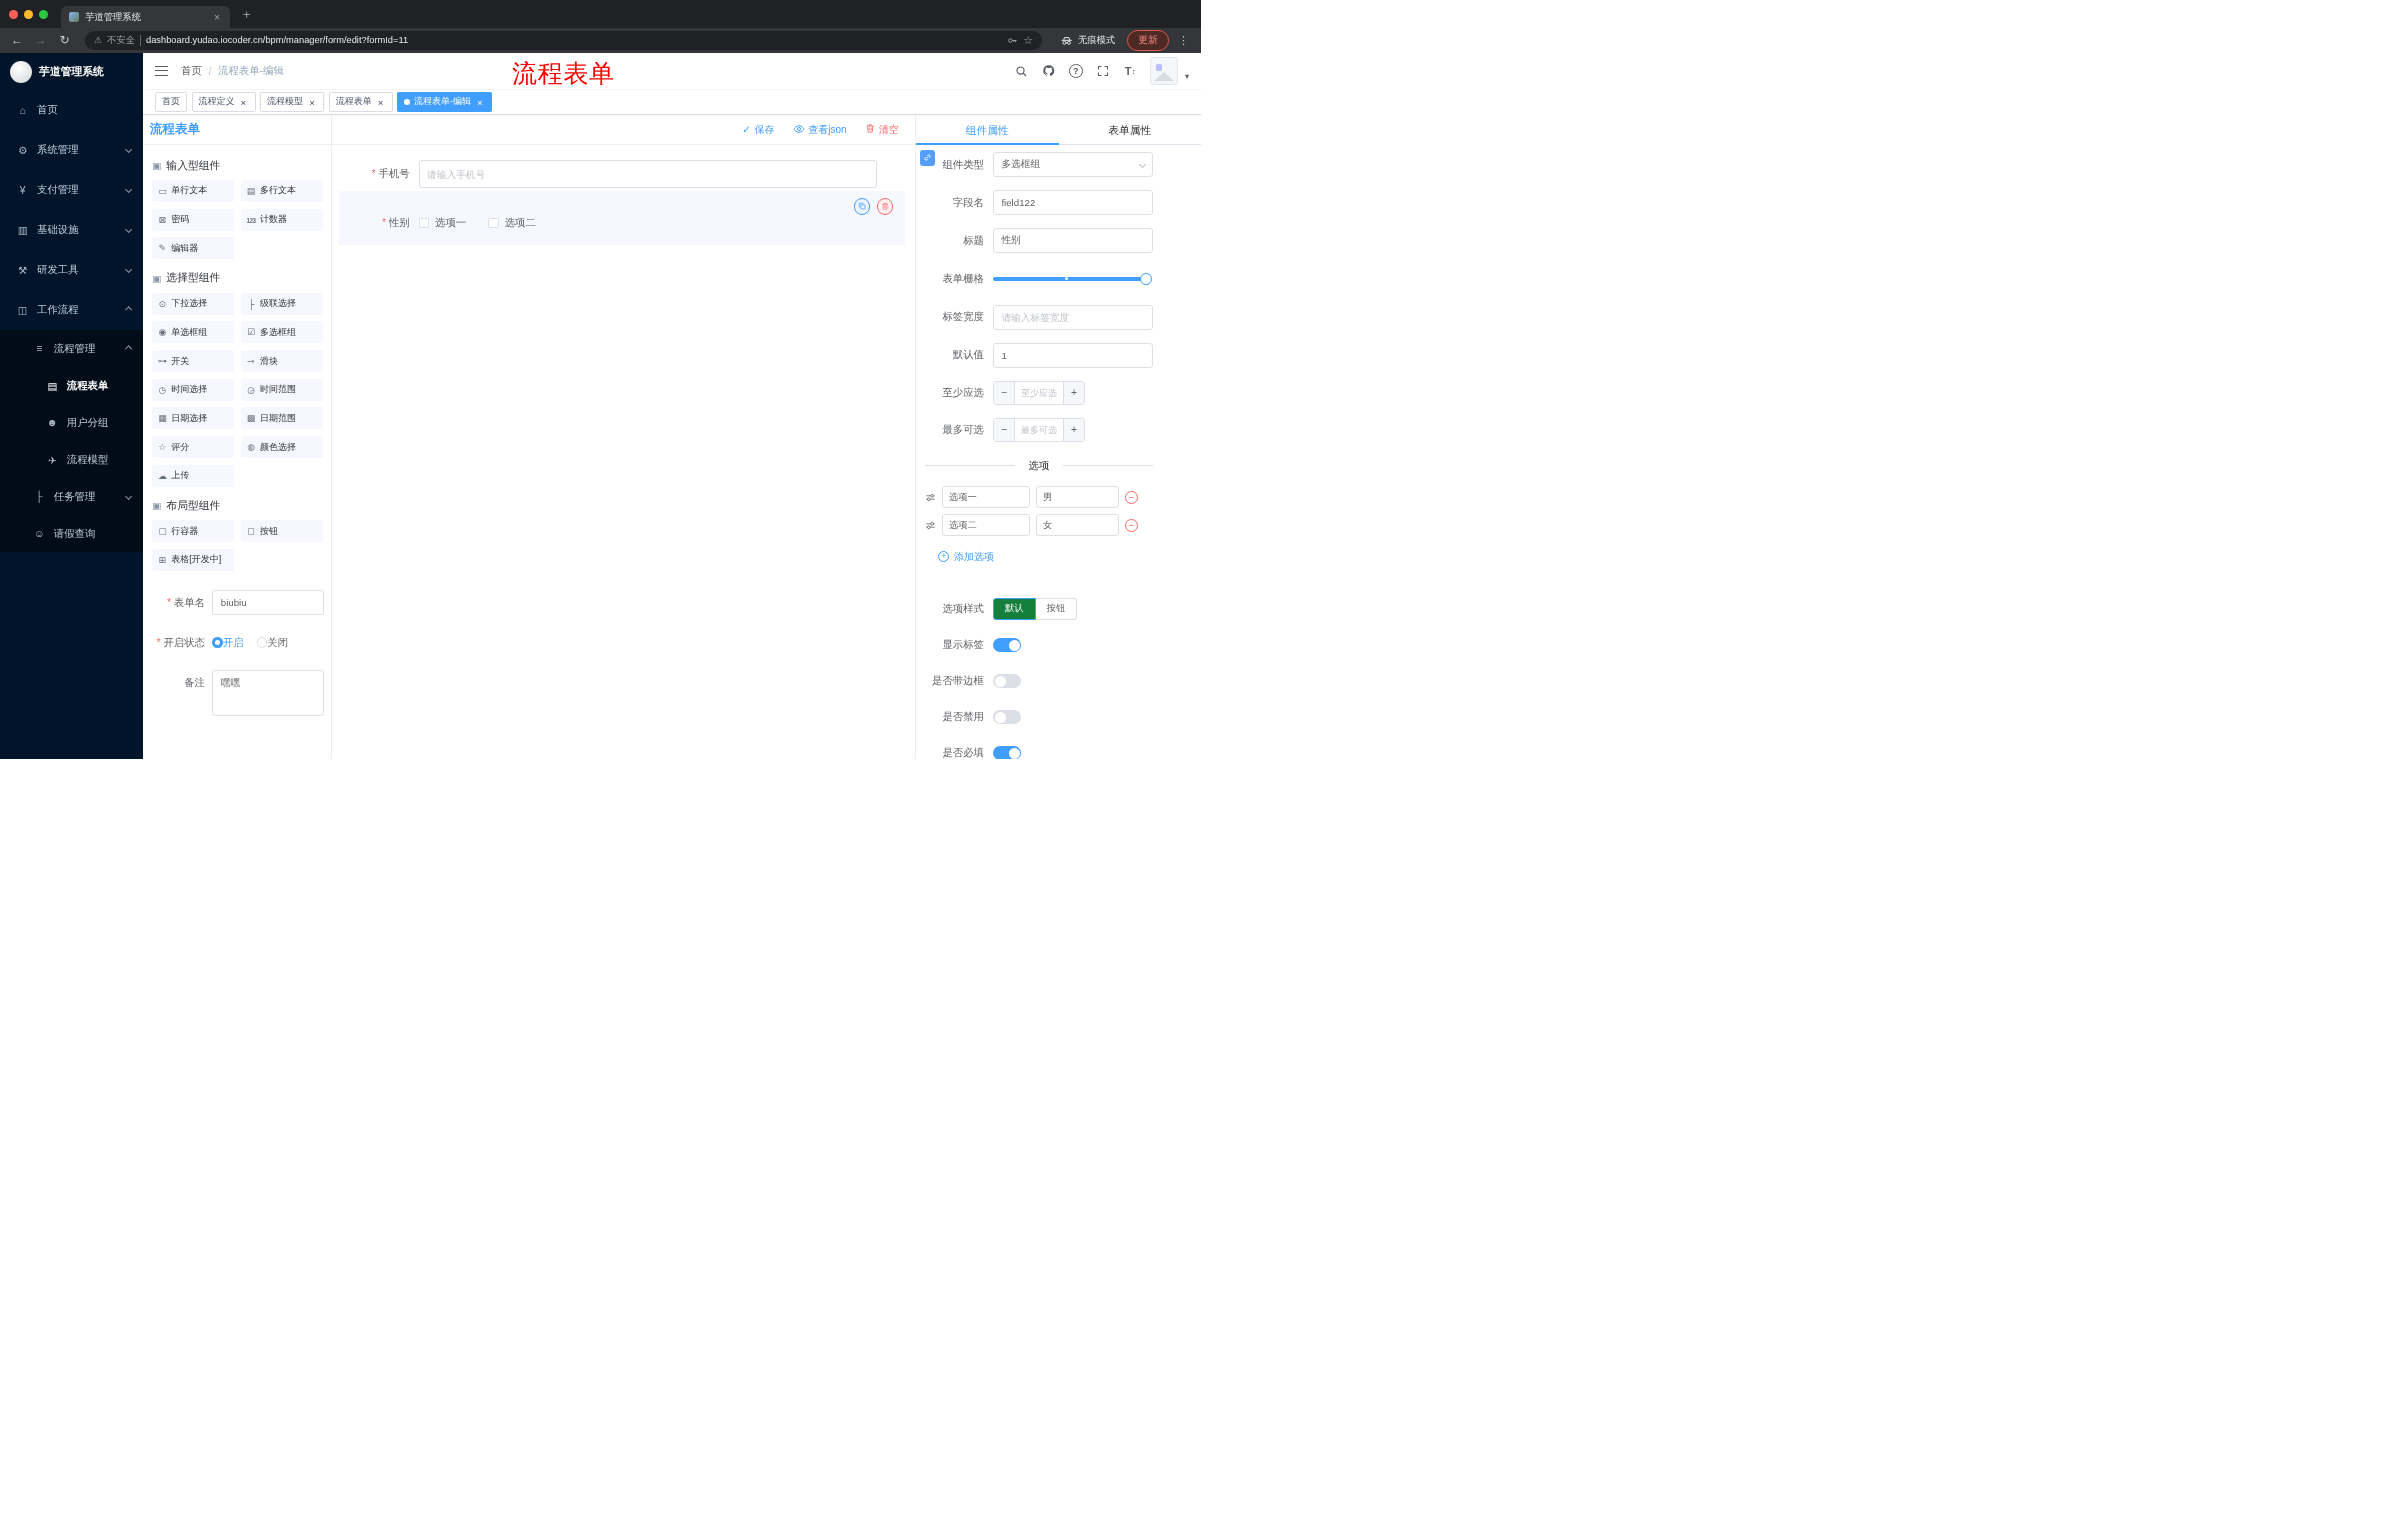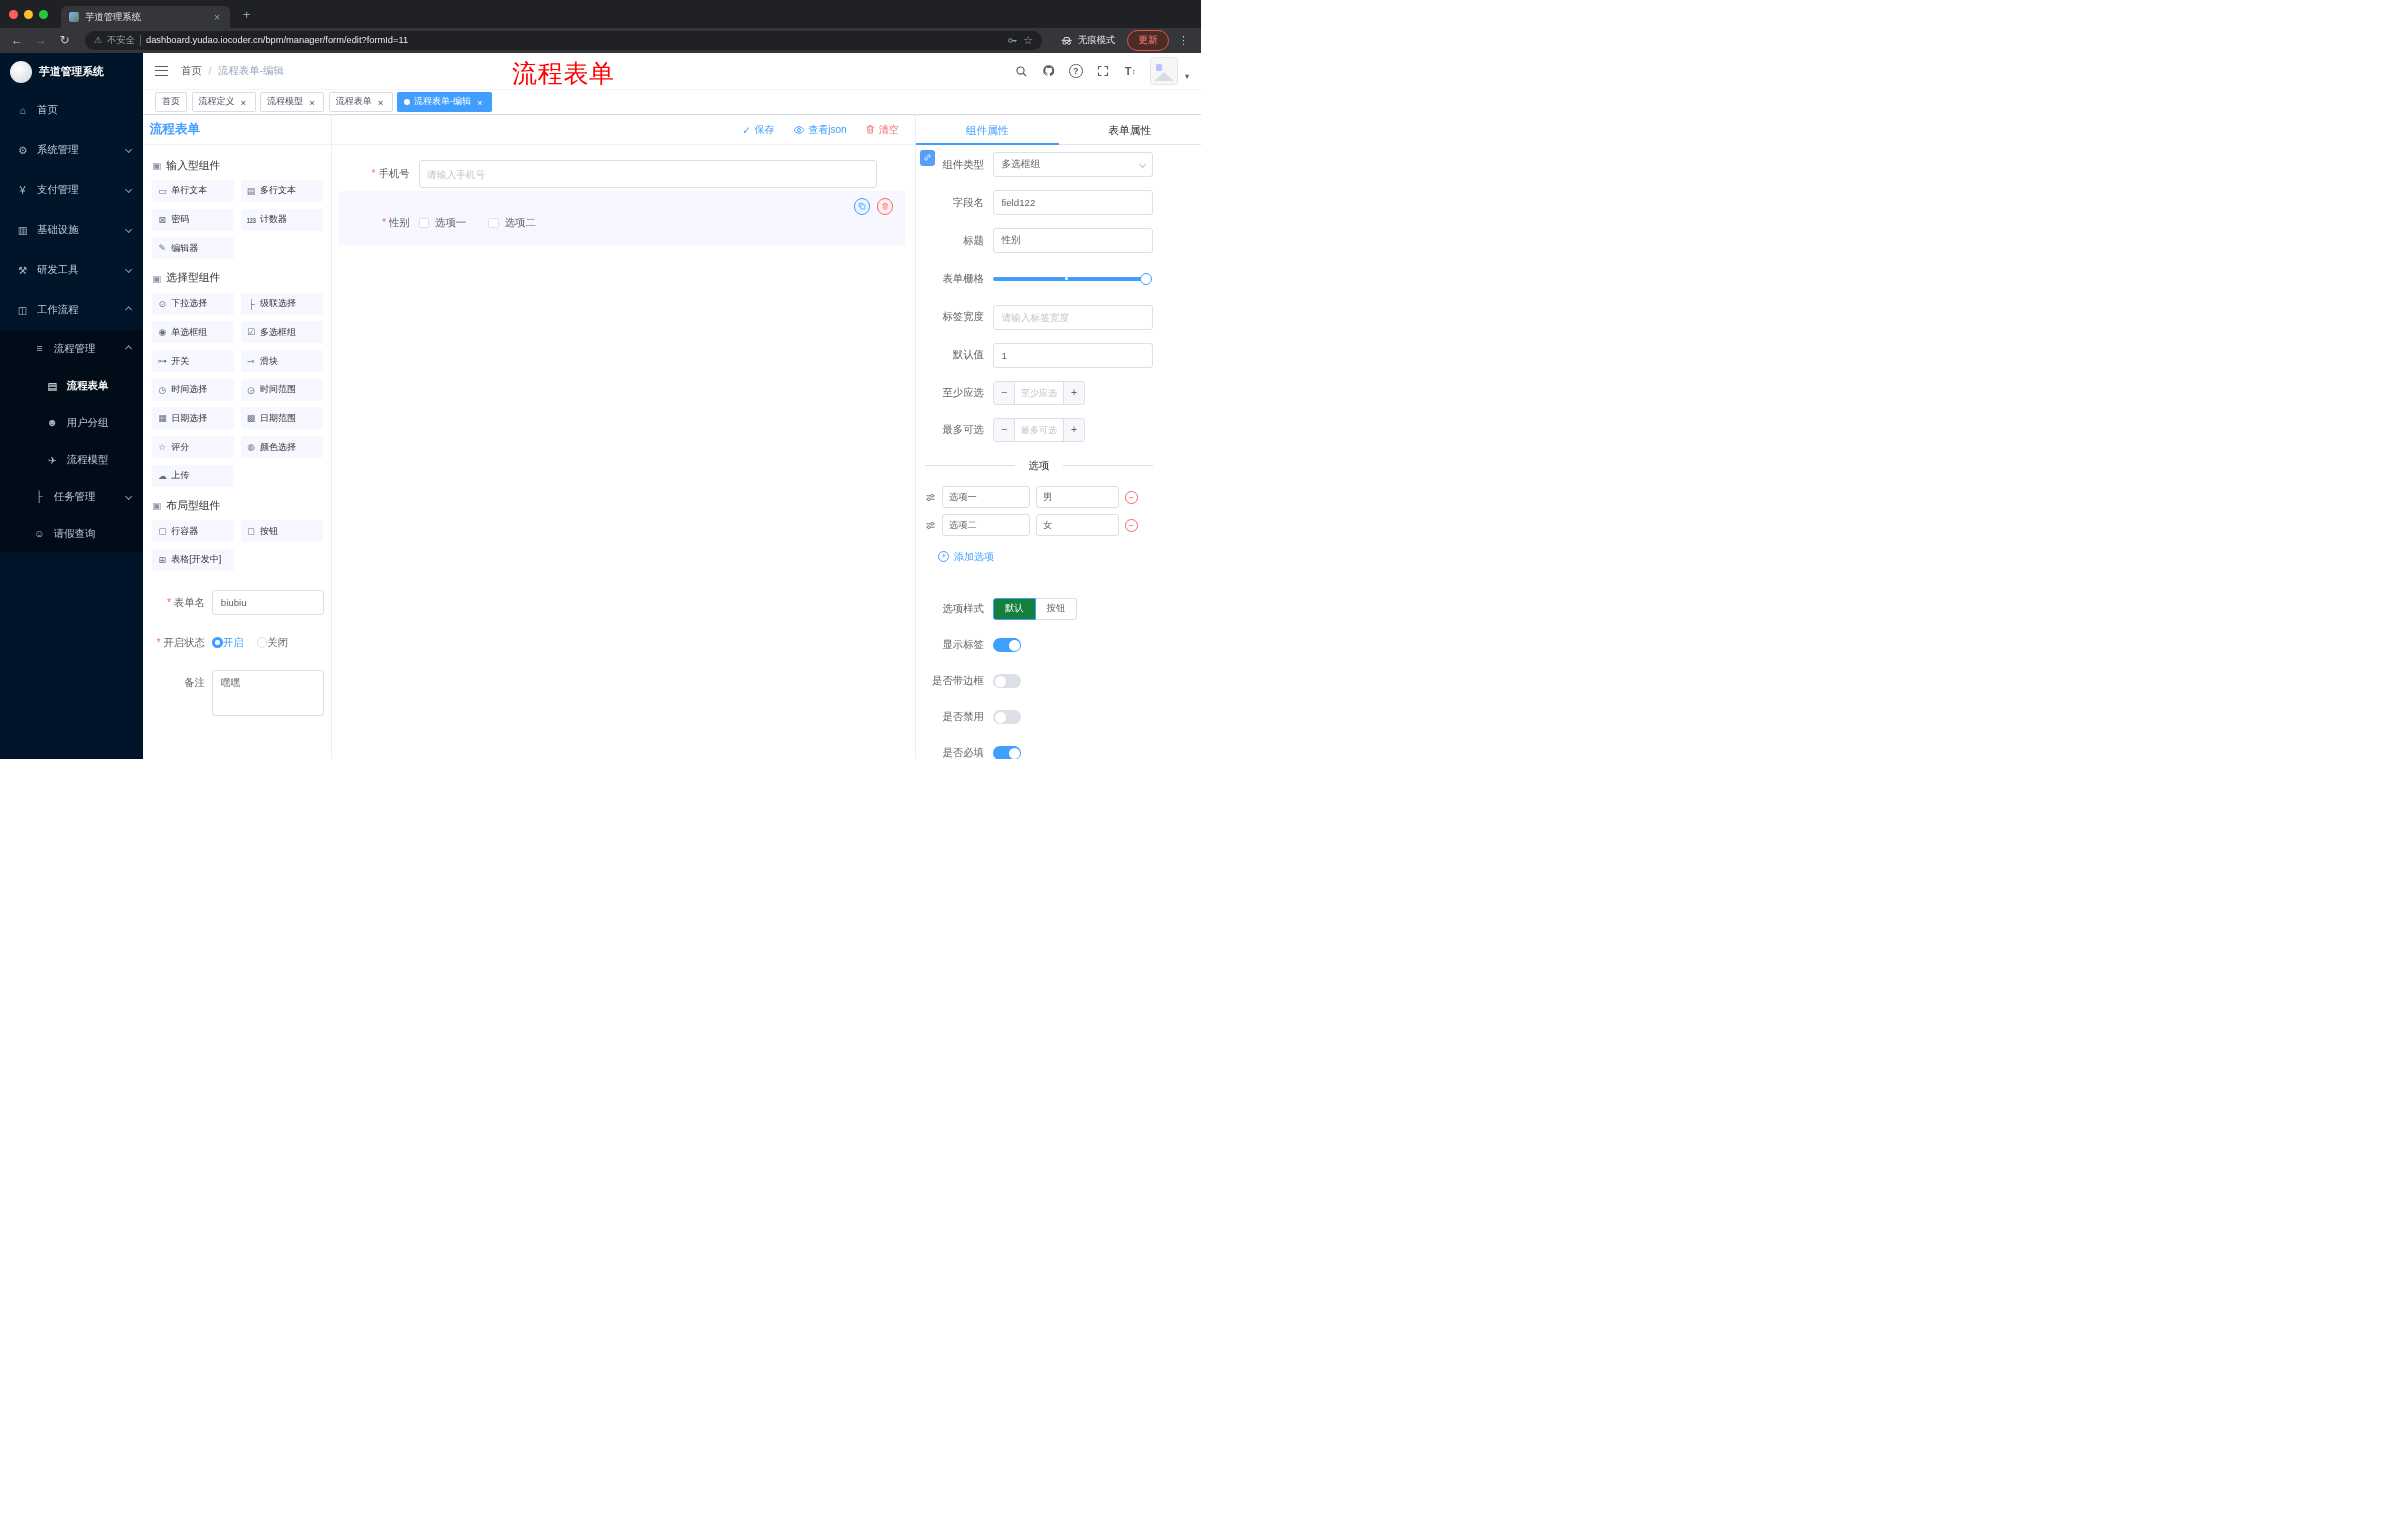--- a/index.html
+++ b/index.html
@@ -115,21 +115,21 @@
 .mrow .inp{flex:1;min-width:0}
 .radios{display:flex;align-items:center;gap:0;height:25px}
 .radio{width:10.4px;height:10.4px;border-radius:50%;border:0.7px solid #dcdfe6;background:#fff;flex-shrink:0}
 .radio.on{border:3px solid #409eff}
 .rlab-on{color:#409eff;margin-right:13.4px}
 .rlab-off{color:#606266}
 .mta{flex:1;min-width:0;height:46px;border:0.7px solid #dcdfe6;border-radius:3px;padding:4.5px 7.4px;font-size:9.7px;color:#606266;resize:none;line-height:1.4}
 
 .canvas{flex:1;min-width:0;border-right:0.7px solid #ebeef5;display:flex;flex-direction:column}
 .canvas .pane-head{justify-content:flex-end;gap:18px;padding-right:16.3px}
-.act{display:flex;align-items:center;gap:3.7px;font-size:10px;color:#409eff;cursor:pointer}
+.act{display:flex;gap:3.7px;font-size:10px;color:#409eff;cursor:pointer}
 .act.red{color:#f56c6c}
 .i-check{font-size:10.4px;font-style:normal}.i-check::before{content:"✓"}
 .canvas-body{padding:15px 9.7px 0 6.7px;overflow:hidden}
 .fitem{display:flex;align-items:center}
 .flabel{width:71px;text-align:right;margin-right:9px;font-size:10.4px;color:#606266;flex-shrink:0}
 .phone-inp{flex:1;margin-right:28px;height:28px}
 .selcomp{margin-top:3px;background:#f6f7ff;border-radius:1.5px;position:relative;padding:25px 10.4px 15px 0}
 .cbtns{position:absolute;top:7.4px;right:12px;display:flex;gap:6.7px}
 .cbtn{width:16.3px;height:16.3px;border-radius:50%;display:flex;align-items:center;justify-content:center;cursor:pointer}
 .cbtn.copy{border:0.7px solid #409eff;color:#409eff;background:#ecf5ff}

